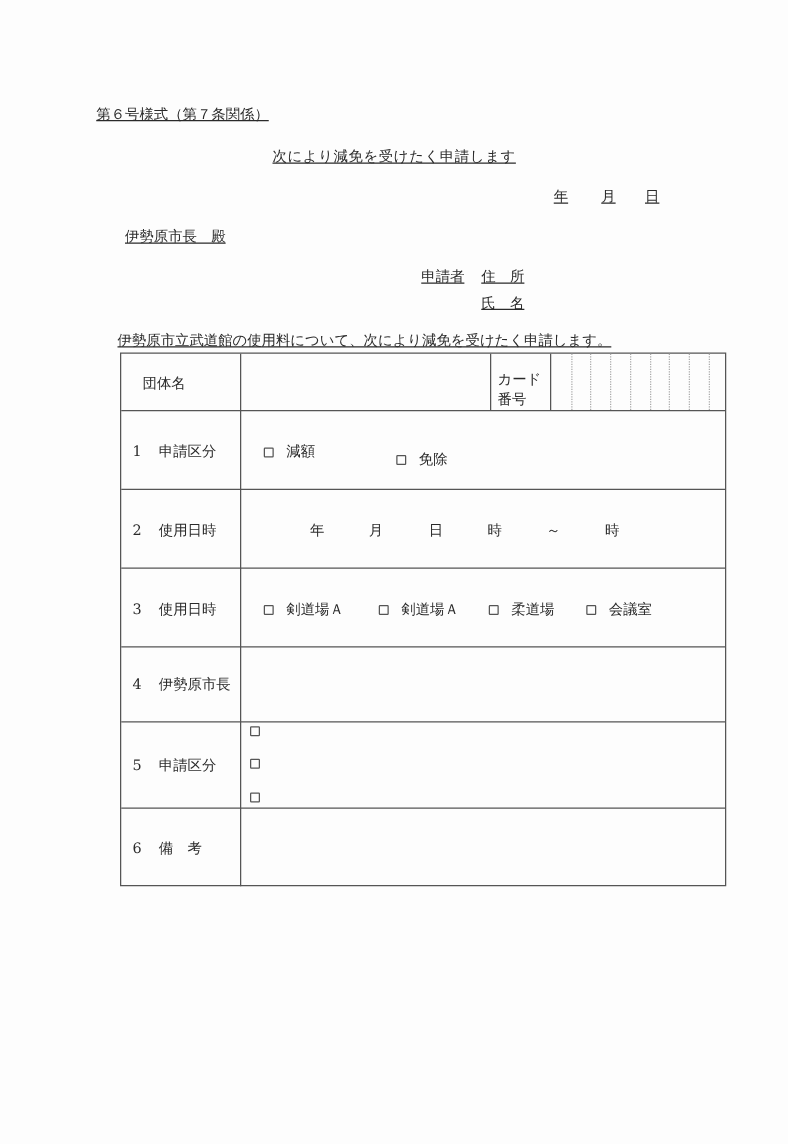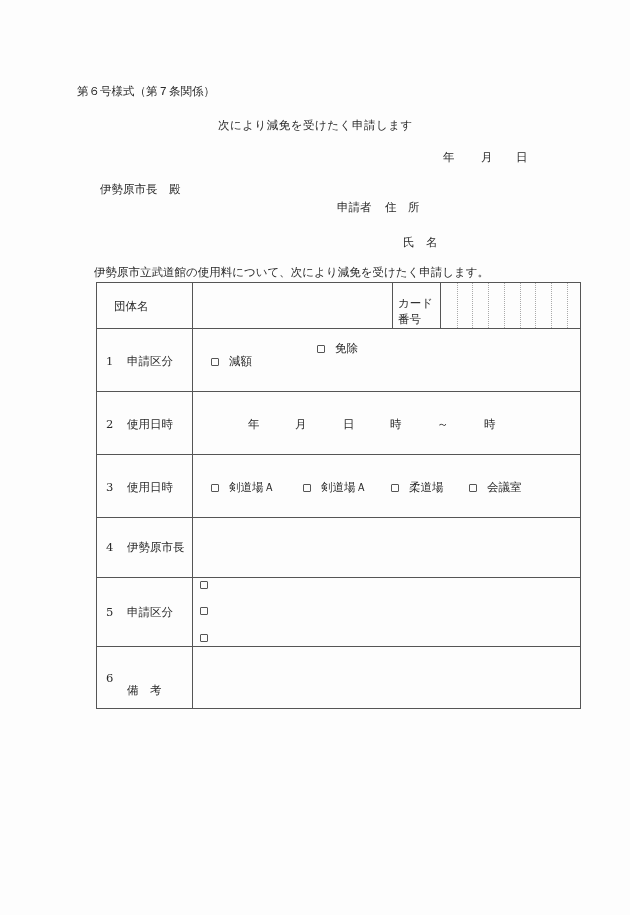--- a/index.html
+++ b/index.html
@@ -1,26 +1,26 @@
 <!DOCTYPE html>
 <html><head>
 <meta charset="utf-8">
 <style>
   html, body { margin: 0; padding: 0; }
   body {
     width: 630px; height: 915px; background: #fdfdfd; position: relative;
     font-family: "DejaVu Serif", "Liberation Serif", serif;
     color: #2a2a2a; font-size: 11.5px; overflow: hidden;
   }
-  .abs { position: absolute; white-space: nowrap; }
+  .abs { position: absolute; white-space: nowrap; text-decoration: underline; }
   .form-no { left: 77px; top: 84px; }
   .title { left: 218px; top: 118px; letter-spacing: 0.5px; }
   .date { top: 150px; }
   .addressee { left: 100px; top: 182px; }
-  .applicant { top: 200px; }
+  .applicant { top: 214px; }
   .applicant2 { top: 235px; }
   .intro { left: 94px; top: 265px; }
   .grid { position: absolute; left: 96px; top: 282px; width: 485px; height: 427px;
           border: 1px solid #555; box-sizing: border-box; }
   .hline { position: absolute; left: 0; right: 0; height: 0; border-top: 1px solid #555; }
   .vline { position: absolute; top: 0; width: 0; border-left: 1px solid #555; }
   .dotted { position: absolute; top: 0; height: 45px; width: 0; border-left: 1px dotted #aaa; }
   .cell-text { position: absolute; white-space: nowrap; }
   .cb { display: inline-block; width: 8px; height: 8px; border: 1px solid #555; box-sizing: border-box; border-radius: 1px; vertical-align: middle; margin-right: 10px; }
 </style>
@@ -31,21 +31,21 @@
 <div class="abs title">次により減免を受けたく申請します</div>
 
 <div class="abs date" style="left:443px">年</div>
 <div class="abs date" style="left:481px">月</div>
 <div class="abs date" style="left:516px">日</div>
 
 <div class="abs addressee">伊勢原市長　殿</div>
 
 <div class="abs applicant" style="left:337px">申請者</div>
 <div class="abs applicant" style="left:385px">住　所</div>
-<div class="abs applicant2" style="left:403px">氏　名</div>
+<div class="abs applicant2" style="left:385px">氏　名</div>
 
 <div class="abs intro">伊勢原市立武道館の使用料について、次により減免を受けたく申請します。</div>
 
 <div class="grid">
 
   <div class="hline" style="top:45px"></div>
   <div class="hline" style="top:108px"></div>
   <div class="hline" style="top:171px"></div>
   <div class="hline" style="top:234px"></div>
   <div class="hline" style="top:294px"></div>
@@ -68,21 +68,21 @@
   <div class="cell-text" style="left:97px; top:1px; width:197px; height:43px"></div>
   <div class="cell-text" style="left:301px; top:13px">カード</div>
   <div class="cell-text" style="left:301px; top:29px">番号</div>
   <div class="cell-text" style="left:345px; top:1px; width:138px; height:43px"></div>
 
   <div class="cell-text" style="left:9px; top:71px">1</div>
   <div class="cell-text" style="left:30px; top:71px">申請区分</div>
   <div class="cell-text" style="left:114px; top:71px">
     <span class="cb"></span><span>減額</span>
   </div>
-  <div class="cell-text" style="left:220px; top:58px">
+  <div class="cell-text" style="left:220px; top:77px">
     <span class="cb"></span><span>免除</span>
   </div>
 
   <div class="cell-text" style="left:9px; top:134px">2</div>
   <div class="cell-text" style="left:30px; top:134px">使用日時</div>
   <div class="cell-text" style="left:151px; top:134px">年</div>
   <div class="cell-text" style="left:198px; top:134px">月</div>
   <div class="cell-text" style="left:246px; top:134px">日</div>
   <div class="cell-text" style="left:293px; top:134px">時</div>
   <div class="cell-text" style="left:340px; top:134px">～</div>
@@ -107,15 +107,15 @@
   <div class="cell-text" style="left:30px; top:257px">伊勢原市長</div>
   <div class="cell-text" style="left:97px; top:236px; width:386px; height:57px"></div>
 
   <div class="cell-text" style="left:9px; top:322px">5</div>
   <div class="cell-text" style="left:30px; top:322px">申請区分</div>
   <span class="cb cell-text" style="left:103px; top:298px"></span>
   <span class="cb cell-text" style="left:103px; top:324px"></span>
   <span class="cb cell-text" style="left:103px; top:351px"></span>
 
   <div class="cell-text" style="left:9px; top:388px">6</div>
-  <div class="cell-text" style="left:30px; top:400px">備　考</div>
+  <div class="cell-text" style="left:30px; top:388px">備　考</div>
   <div class="cell-text" style="left:97px; top:365px; width:386px; height:60px"></div>
 </div>
 
 </body></html>

